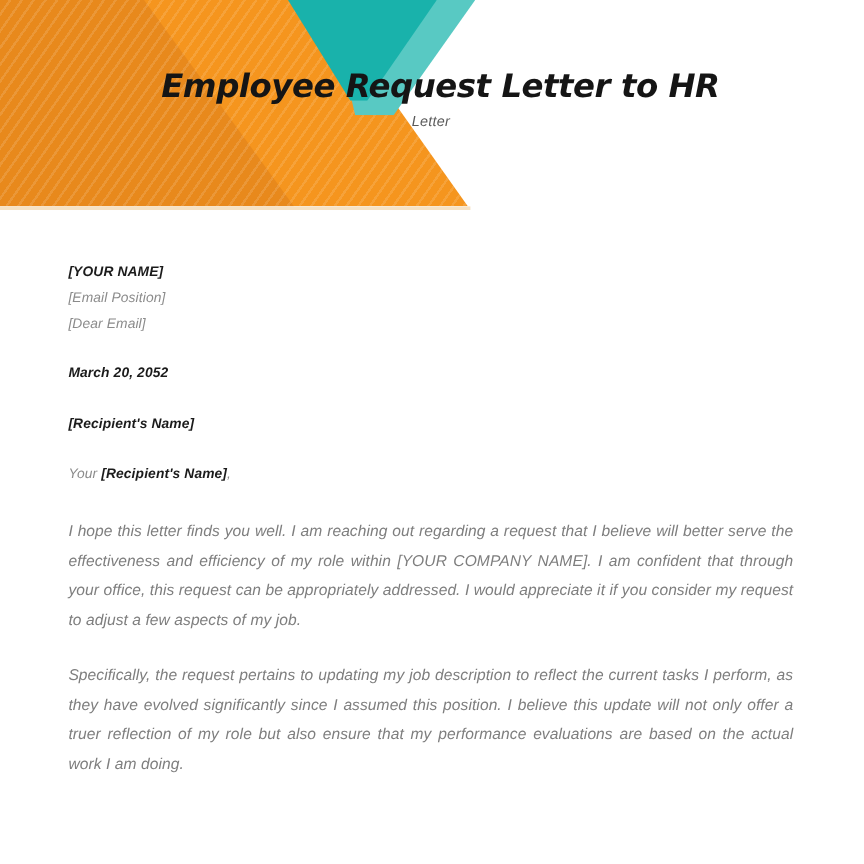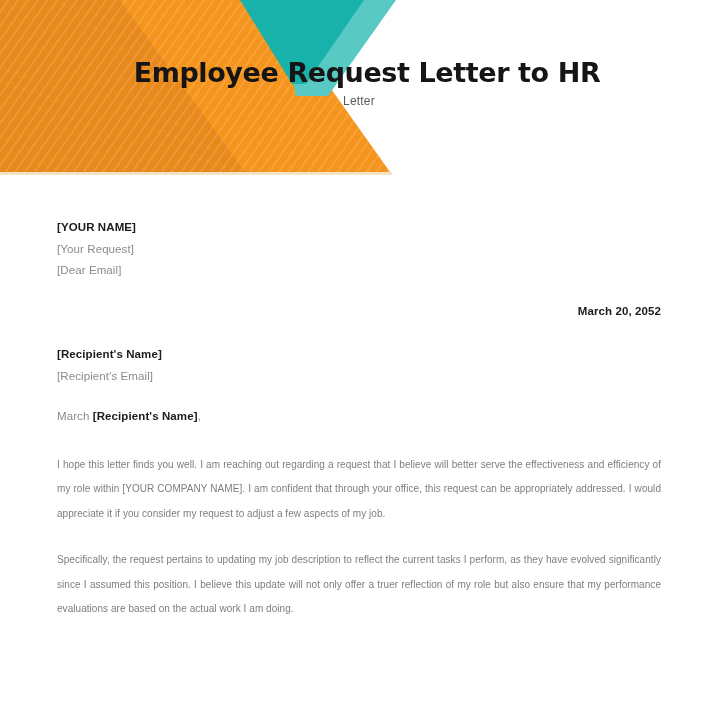--- a/index.html
+++ b/index.html
@@ -11,20 +11,21 @@
   body {
     font-family: "Liberation Sans", sans-serif;
   }
 
   #page {
     position: relative;
     width: 720px;
     height: 648px;
     background: #ffffff;
     overflow: hidden;
+    font-style: italic;
   }
 
   
   .banner {
     position: absolute;
     left: 0;
     top: 0;
     width: 720px;
     height: 175px;
     overflow: hidden;
@@ -153,38 +154,37 @@
 
   .date-block {
     margin: 0 0 22px 0;
   }
   .date-line {
     font-size: 11.5px;
     line-height: 21.5px;
     font-weight: bold;
     color: #1b1b1b;
     letter-spacing: 0.1px;
-    text-align: right;
   }
 
   .salutation {
     margin: 0 0 25px 0;
     font-size: 11.5px;
     line-height: 21.5px;
     color: #8b8b8b;
     letter-spacing: 0.1px;
   }
   .salutation b {
     color: #1b1b1b;
     font-weight: bold;
   }
 
   .para {
     margin: 0 0 22px 0;
-    font-size: 10px;
+    font-size: 13px;
     line-height: 24.5px;
     color: #7e7e7e;
     text-align: justify;
     letter-spacing: 0.05px;
   }
 </style>
 </head>
 <body>
 
 <div id="page">
@@ -200,35 +200,34 @@
     <div class="title-wrap">
       <h1 class="doc-title">Employee Request Letter to HR</h1>
       <p class="doc-subtitle">Letter</p>
     </div>
   </div>
 
   <div class="letter">
 
     <div class="block">
       <div class="line strong">[YOUR NAME]</div>
-      <div class="line">[Your Request]</div>
+      <div class="line">[Email Position]</div>
       <div class="line">[Dear Email]</div>
     </div>
 
     <div class="date-block">
       <div class="date-line">March 20, 2052</div>
     </div>
 
     <div class="block">
       <div class="line strong">[Recipient's Name]</div>
-      <div class="line">[Recipient's Email]</div>
     </div>
 
     <div class="salutation">
-      <span>March </span><b>[Recipient's Name]</b><span>,</span>
+      <span>Your </span><b>[Recipient's Name]</b><span>,</span>
     </div>
 
     <p class="para">I hope this letter finds you well. I am reaching out regarding a request that I believe will better serve the effectiveness and efficiency of my role within [YOUR COMPANY NAME]. I am confident that through your office, this request can be appropriately addressed. I would appreciate it if you consider my request to adjust a few aspects of my job.</p>
 
     <p class="para">Specifically, the request pertains to updating my job description to reflect the current tasks I perform, as they have evolved significantly since I assumed this position. I believe this update will not only offer a truer reflection of my role but also ensure that my performance evaluations are based on the actual work I am doing.</p>
 
   </div>
 </div>
 
 </body></html>

